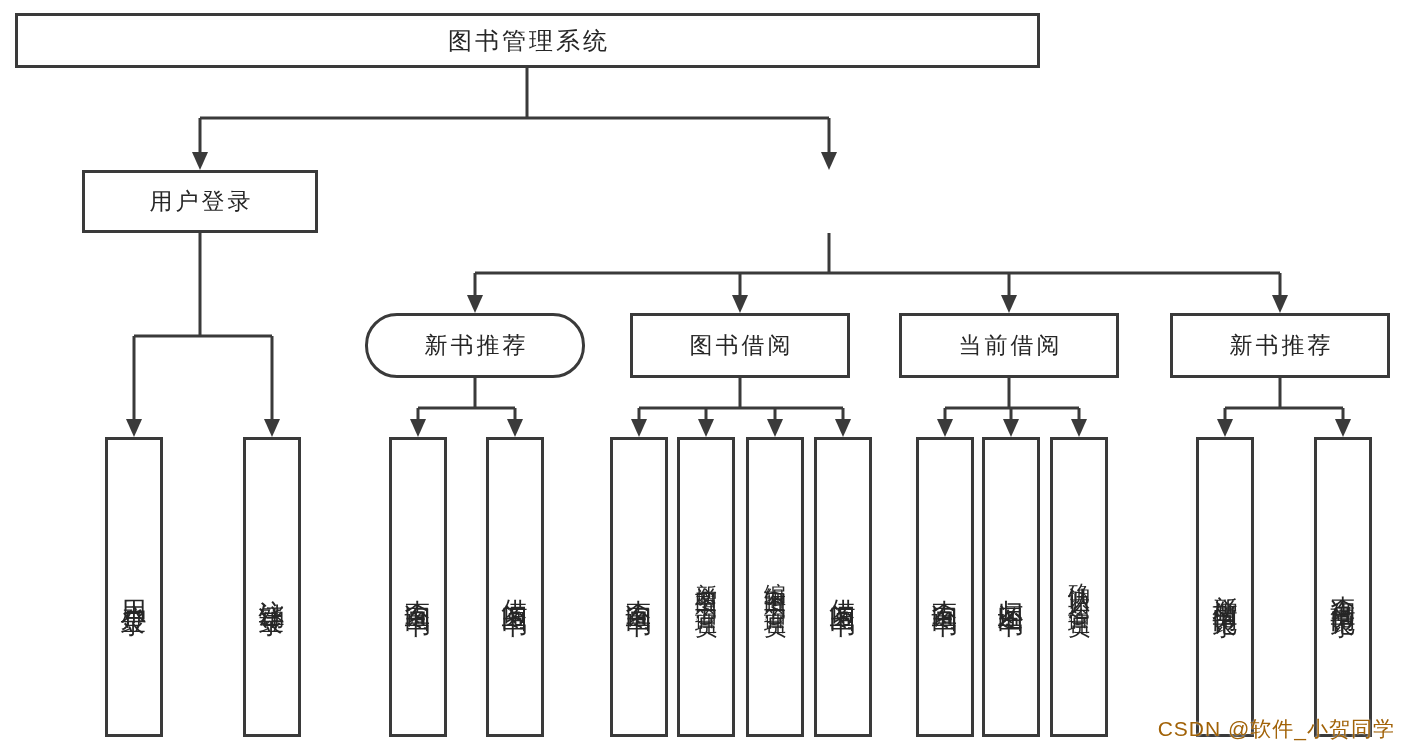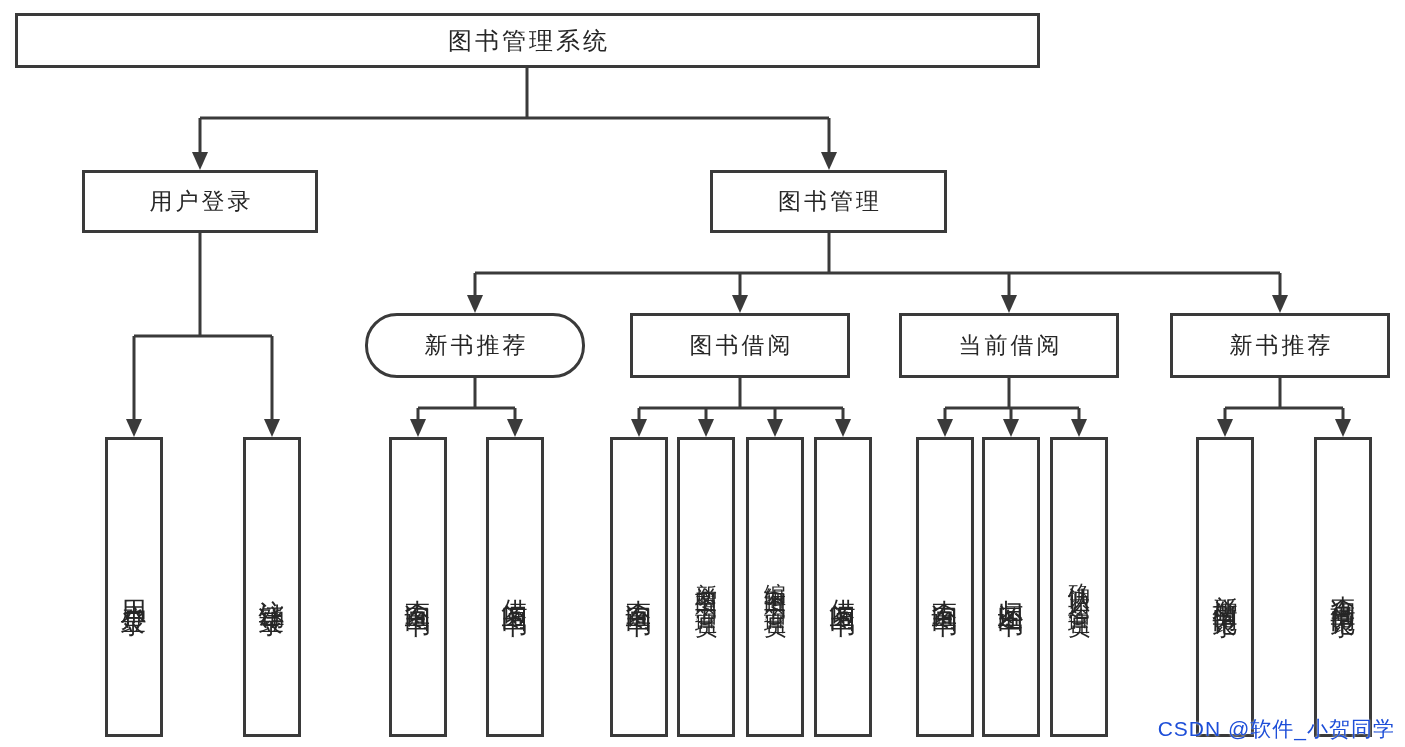--- a/index.html
+++ b/index.html
@@ -55,21 +55,21 @@
     line-height: 1;
     white-space: nowrap;
   }
   .vtext.med  { font-size: 25px; letter-spacing: 4px; }
   .vtext.long { font-size: 22px; letter-spacing: 5px; }
   .watermark {
     position: absolute;
     right: 10px;
     bottom: 4px;
     font-size: 21px;
-    color: #1d4ed8;
+    color: #a16207;
     letter-spacing: 1px;
     text-shadow: 0 0 2px #ffffff;
     white-space: nowrap;
   }
 </style>
 </head>
 <body>
 
 <div class="canvas">
 
@@ -105,23 +105,20 @@
       <path d="M1343 437 l-8 -18 h16 Z"></path>
     </g>
   </svg>
 
   <div class="node hbox root-box">
     <span>图书管理系统</span>
   </div>
 
   <div class="node hbox l2" style="left:82px;">
     <span>用户登录</span>
-  </div>
-  <div class="node hbox l2" style="left:710px;width:237px;">
-    <span>图书管理</span>
   </div>
 
   <div class="node hbox l3" style="left:365px;border-radius:32px;">
     <span>新书推荐</span>
   </div>
   <div class="node hbox l3" style="left:630px;">
     <span>图书借阅</span>
   </div>
   <div class="node hbox l3" style="left:899px;">
     <span>当前借阅</span>

